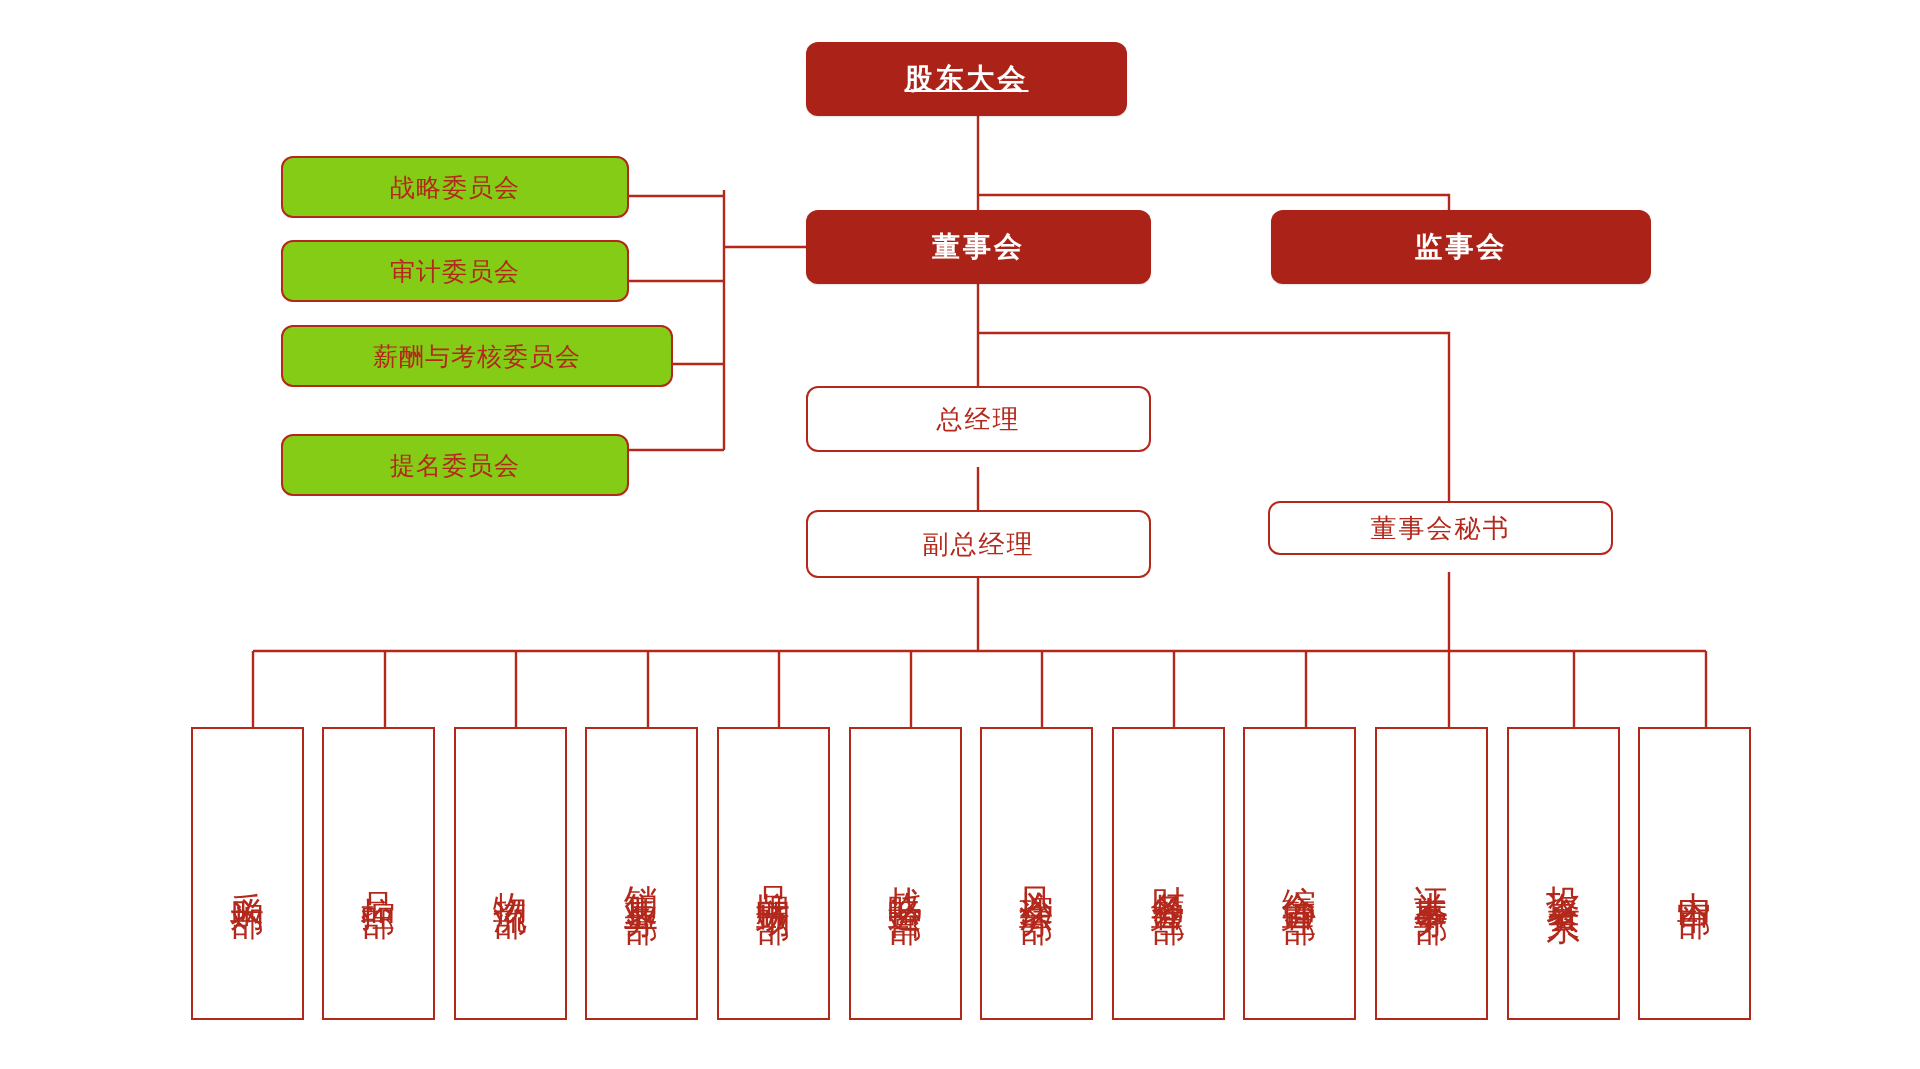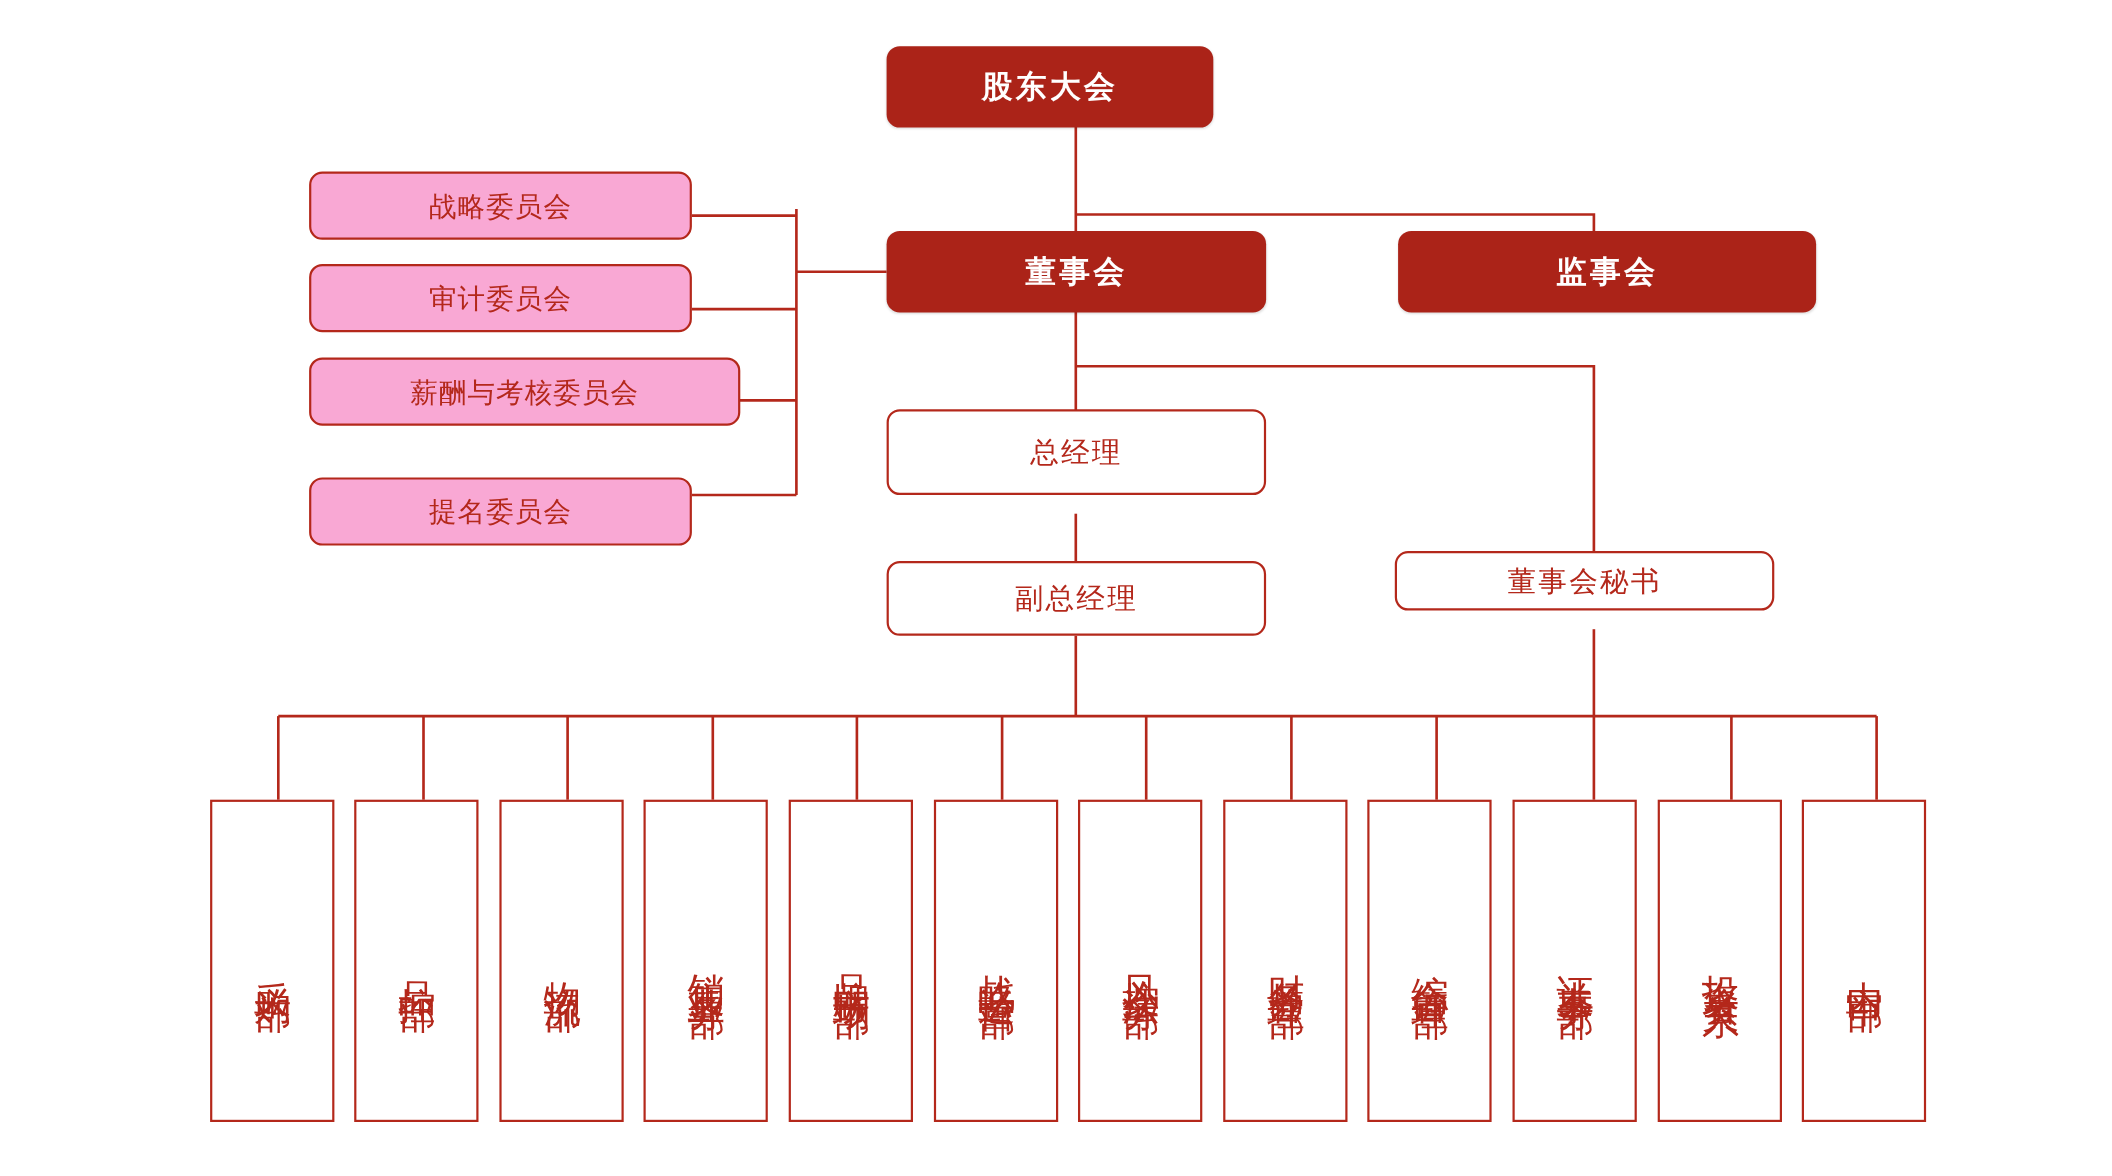--- a/index.html
+++ b/index.html
@@ -47,21 +47,21 @@
   .node.outlined {
     background: #ffffff;
     color: #B4281B;
     border: 2px solid #B4281B;
     border-radius: 12px;
     font-size: 26px;
     letter-spacing: 2px;
   }
   
   .node.committee {
-    background: #f9a8d4;
+    background: #84cc16;
     color: #B4281B;
     border: 2px solid #B4281B;
     border-radius: 12px;
     font-size: 25px;
     letter-spacing: 1px;
   }
   
   .node.dept {
     background: #ffffff;
     color: #B4281B;
@@ -119,33 +119,33 @@
       <path d="M 779 651 L 779 728"></path>
       <path d="M 911 651 L 911 728"></path>
       <path d="M 1042 651 L 1042 728"></path>
       <path d="M 1174 651 L 1174 728"></path>
       <path d="M 1306 651 L 1306 728"></path>
       <path d="M 1574 651 L 1574 728"></path>
       <path d="M 1706 651 L 1706 728"></path>
     </g>
   </svg>
 
-  <div class="node filled" style="left:806px; top:42px; width:297px; height:74px;">
+  <div class="node filled" style="left:806px; top:42px; width:321px; height:74px;text-decoration:underline;">
     <span>股东大会</span>
   </div>
 
   <div class="node filled" style="left:806px; top:210px; width:345px; height:74px;">
     <span>董事会</span>
   </div>
 
   <div class="node filled" style="left:1271px; top:210px; width:380px; height:74px;">
     <span>监事会</span>
   </div>
 
-  <div class="node outlined" style="left:806px; top:372px; width:345px; height:78px;font-family:Liberation Serif, serif;">
+  <div class="node outlined" style="left:806px; top:386px; width:345px; height:66px;font-family:Liberation Serif, serif;">
     <span>总经理</span>
   </div>
 
   <div class="node outlined" style="left:806px; top:510px; width:345px; height:68px;">
     <span>副总经理</span>
   </div>
 
   <div class="node outlined" style="left:1268px; top:501px; width:345px; height:54px;">
     <span>董事会秘书</span>
   </div>

